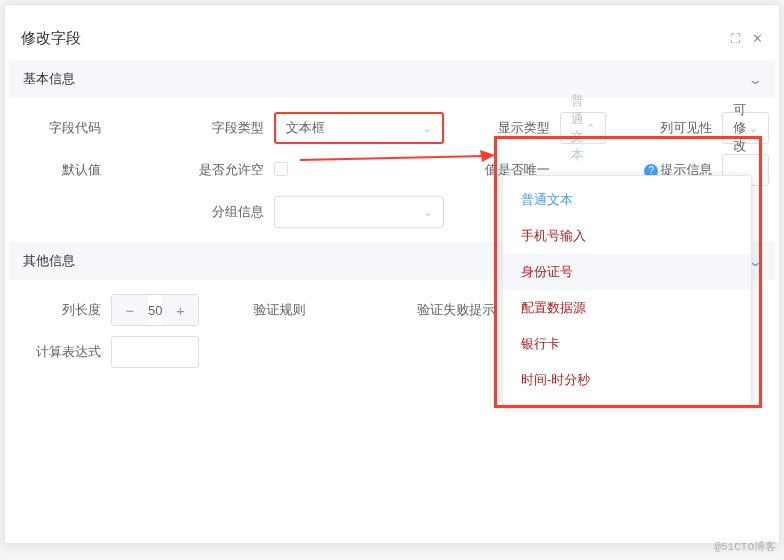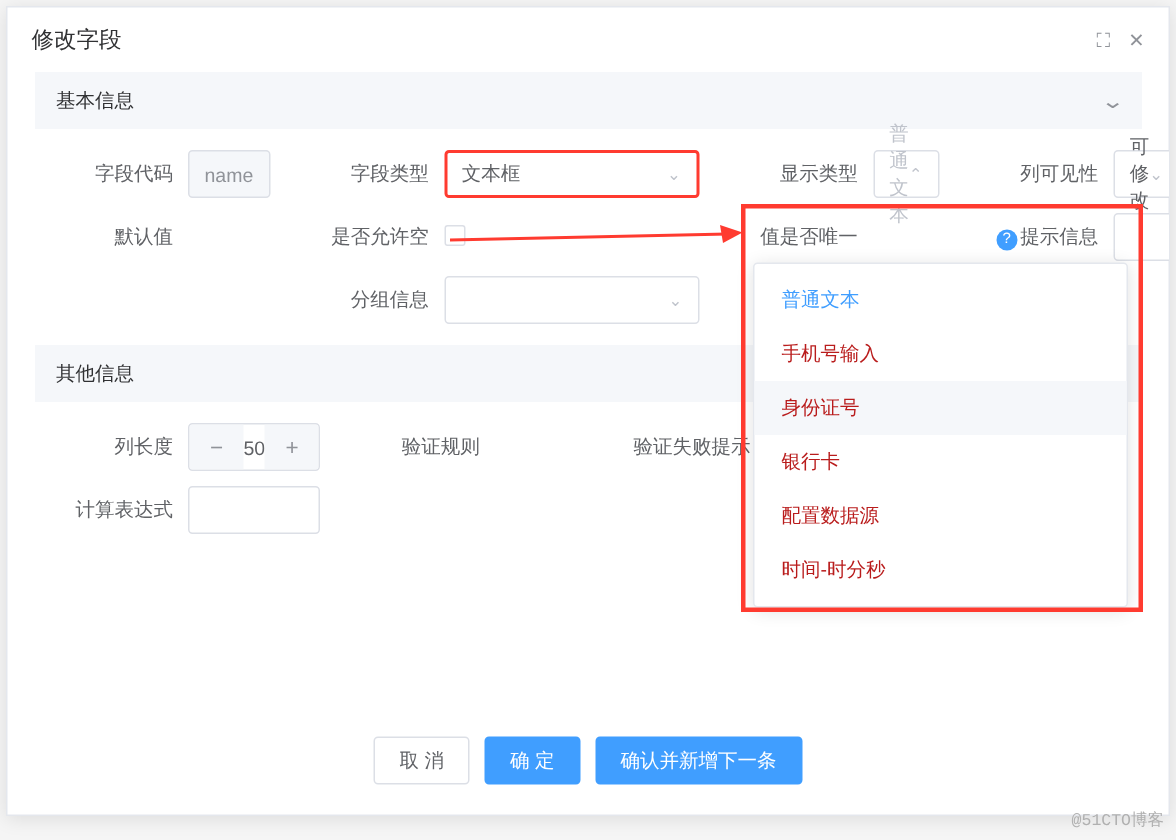--- a/index.html
+++ b/index.html
@@ -1,22 +1,22 @@
 <!DOCTYPE html>
 <html><head>
 <meta charset="utf-8">
 <style>
 * { box-sizing: border-box; margin: 0; padding: 0; }
 body { font-family: "Microsoft YaHei", Arial, sans-serif; font-size: 13px; color: #606266; background: #f5f5f5; width: 784px; height: 560px; overflow: hidden; position: relative; }
 .modal { background: #fff; border: 1px solid #e4e7ed; margin: 4px; box-shadow: 0 2px 12px rgba(0,0,0,0.1); height: 540px; position: relative; }
-.modal-header { display: flex; align-items: center; justify-content: space-between; padding: 12px 16px; }
+.modal-header { display: flex; align-items: center; justify-content: space-between; padding: 12px 16px; margin-top: 12px; }
 .modal-title { font-size: 15px; color: #303133; }
 .modal-controls { display: flex; gap: 12px; color: #909399; }
 .modal-controls span { cursor: pointer; }
-.body { padding: 0 18px; overflow-y: auto; }
+.body { padding: 0 4px; overflow-y: auto; }
 .section-header { background: #f5f7fa; padding: 10px 14px; color: #303133; font-size: 13px; display: flex; justify-content: space-between; align-items: center; margin-bottom: 14px; }
 .chev { color: #909399; transform: scaleX(1.5); }
 .form-grid { display: grid; grid-template-columns: 1fr 1fr 1fr 1fr; gap: 10px 20px; padding: 0 6px 14px; }
 .form-row { display: flex; align-items: center; }
 .label { width: 96px; text-align: right; padding-right: 10px; color: #606266; flex-shrink: 0; }
 .control { flex: 1; }
 .input, .select { width: 100%; height: 32px; border: 1px solid #dcdfe6; border-radius: 3px; padding: 0 10px; font-size: 13px; color: #606266; background: #fff; display: flex; align-items: center; justify-content: space-between; }
 .input.disabled { background: #f5f7fa; color: #909399; cursor: not-allowed; }
 .select .sel-arrow { color: #c0c4cc; font-size: 11px; }
 .select.highlight { border: 2px solid #ff3b30; width: 170px; gap: 36px; }
@@ -52,23 +52,20 @@
 
   <div class="body">
     <div class="section-header">
       <span>基本信息</span>
       <span class="chev">⌄</span>
     </div>
 
     <div class="form-grid">
       <div class="form-row">
         <div class="label">字段代码</div>
-        <div class="control">
-            <div class="input disabled">name</div>
-          </div>
       </div>
       <div class="form-row">
         <div class="label">字段类型</div>
         <div class="control">
           <div class="select highlight">
             <span>文本框</span>
             <span class="sel-arrow">⌄</span>
           </div>
         </div>
       </div>
@@ -147,33 +144,28 @@
       <div class="form-row"></div>
       <div class="form-row">
         <div class="label">计算表达式</div>
         <div class="control">
             <div class="input"></div>
           </div>
       </div>
     </div>
   </div>
 
-  <div class="footer">
-    <button class="btn btn-default">取 消</button>
-    <button class="btn btn-primary">确 定</button>
-    <button class="btn btn-primary">确认并新增下一条</button>
-  </div>
 </div>
 
 <div class="dropdown" id="dropdown">
     <div class="dropdown-item selected">普通文本</div>
     <div class="dropdown-item">手机号输入</div>
     <div class="dropdown-item hover">身份证号</div>
+    <div class="dropdown-item">配置数据源</div>
     <div class="dropdown-item">银行卡</div>
-    <div class="dropdown-item">配置数据源</div>
     <div class="dropdown-item">时间-时分秒</div>
   </div>
 
 <div class="red-box" style="top:136px; left:494px; width:268px; height:272px;"></div>
 <svg class="arrow-svg" style="top:150px; left:300px;" width="200" height="20">
   <line x1="0" y1="10" x2="185" y2="6" stroke="#ff3b30" stroke-width="2"></line>
   <polygon points="195,5 180,0 182,12" fill="#ff3b30"></polygon>
 </svg>
 
 <div class="watermark">@51CTO博客</div>

